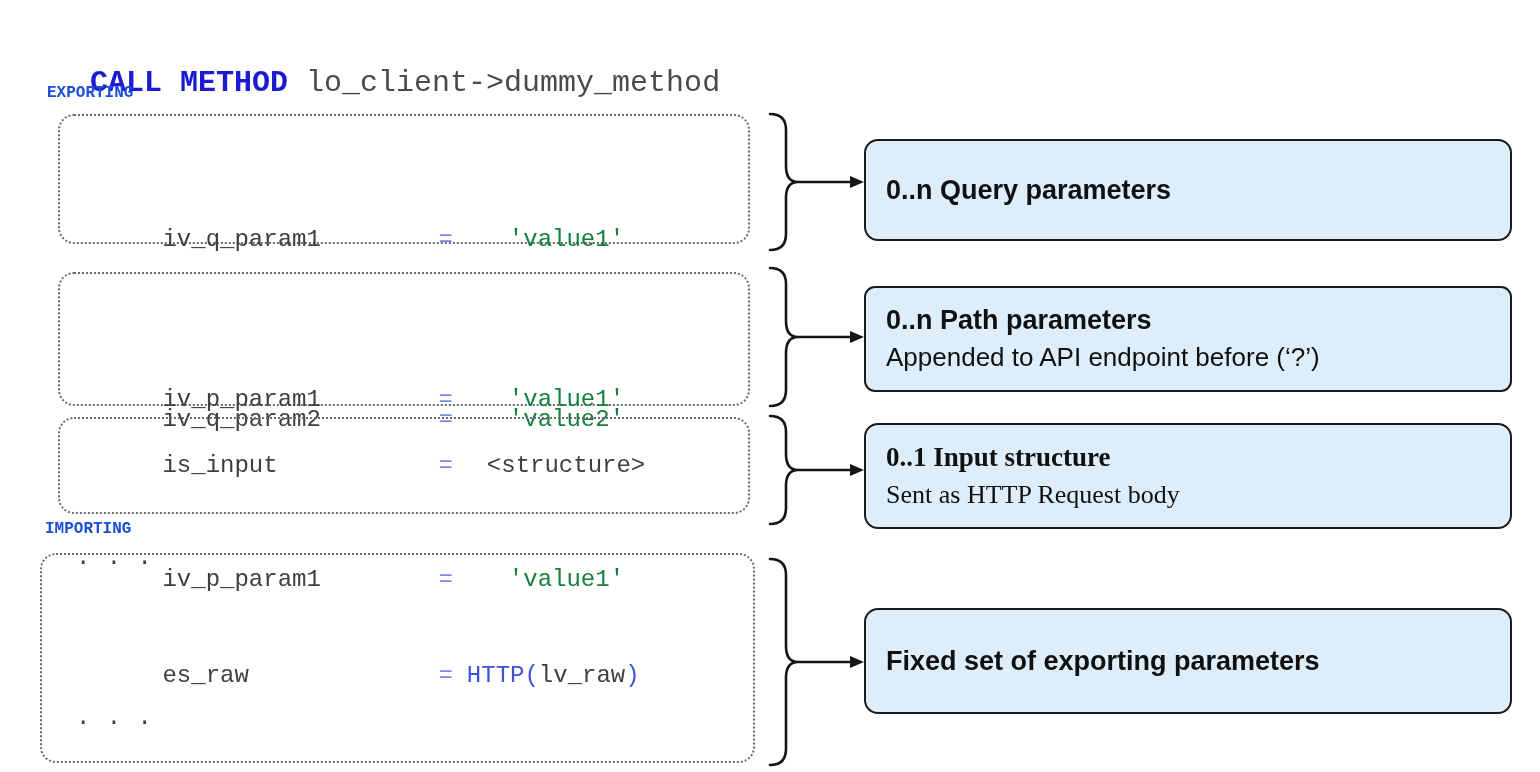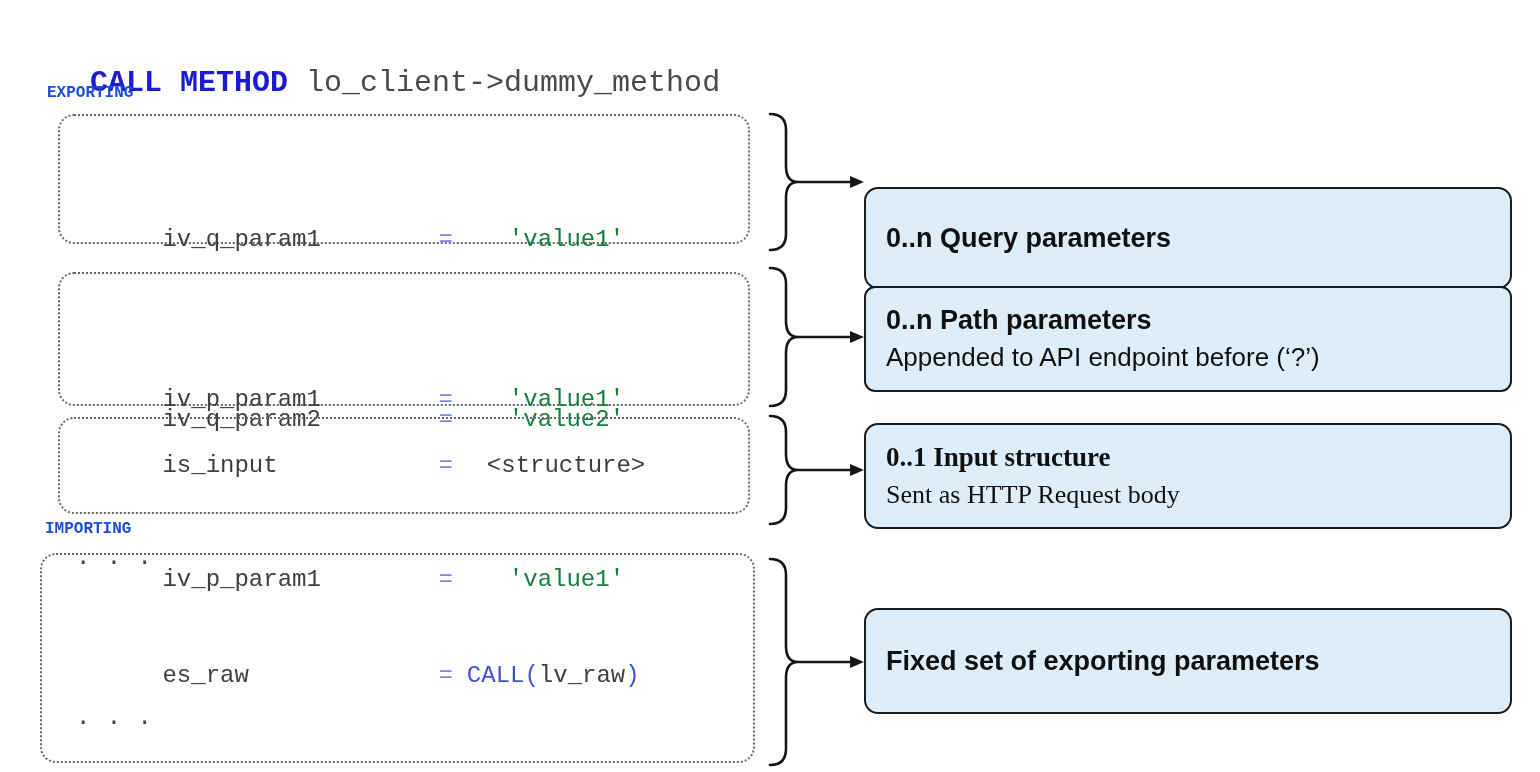--- a/index.html
+++ b/index.html
@@ -66,21 +66,21 @@
   .callout {
     position: absolute; left: 864px; width: 648px;
     box-sizing: border-box;
     background: #ddeefa;
     border: 2.5px solid #1b1b1b;
     border-radius: 14px;
     padding-left: 20px;
     display: flex; flex-direction: column; justify-content: center;
     color: #101010;
   }
-  .c1 { top: 139px; height: 102px; margin-top: 48px; }
+  .c1 { top: 139px; height: 102px; }
   .c2 { top: 286px; height: 106px; border-radius: 11px; }
   .c3 { top: 423px; height: 106px; font-family: Liberation Serif, serif; }
   .c4 { top: 608px; height: 106px; }
   .callout-title    { font-size: 27px; font-weight: bold; line-height: 37px; }
   .callout-subtitle { font-size: 26px; font-weight: normal; line-height: 37px; }
 </style>
 </head>
 <body>
 
 <div class="canvas">
@@ -114,21 +114,21 @@
   <div class="param-box box-input">
     <div class="code-row">
       <span class="nm">is_input</span><span class="op">=</span><span class="val-plain">&lt;structure&gt;</span>
     </div>
   </div>
 
   <div class="section-label lbl-importing">IMPORTING</div>
 
   <div class="param-box box-importing">
     <div class="code-row">
-      <span class="nm">es_raw</span><span class="op">=</span><span class="kw-data">CALL(</span><span class="inner-var">lv_raw</span><span class="kw-data">)</span>
+      <span class="nm">es_raw</span><span class="op">=</span><span class="kw-data">HTTP(</span><span class="inner-var">lv_raw</span><span class="kw-data">)</span>
     </div>
     
     
     
     
   </div>
 
   <svg class="brace-svg b1" viewBox="0 0 104 140">
     <path class="brace-path" d="M 8 2 Q 24 2 24 18 L 24 54 Q 24 70 36 70 Q 24 70 24 86 L 24 122 Q 24 138 8 138"></path>
     <line class="arrow-line" x1="36" y1="70" x2="90" y2="70"></line>

